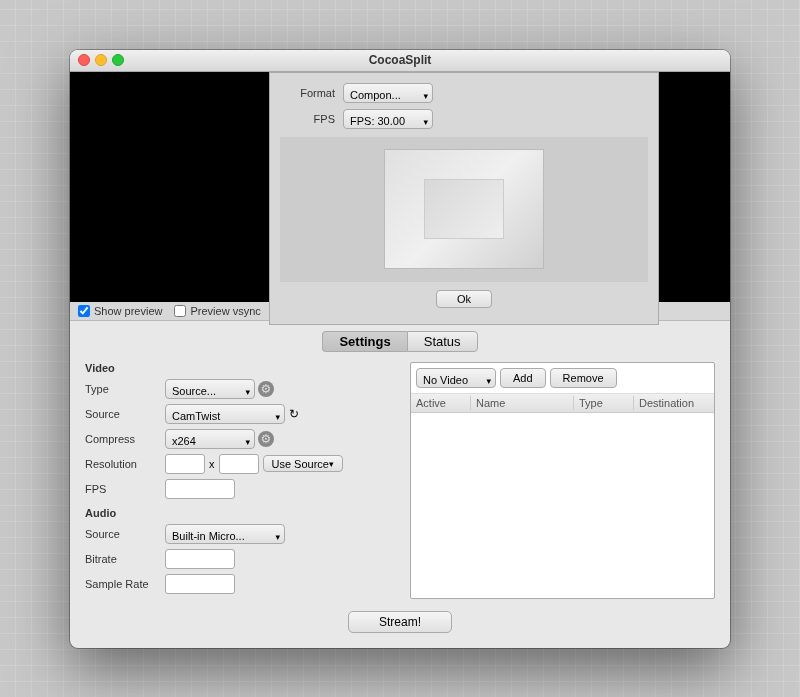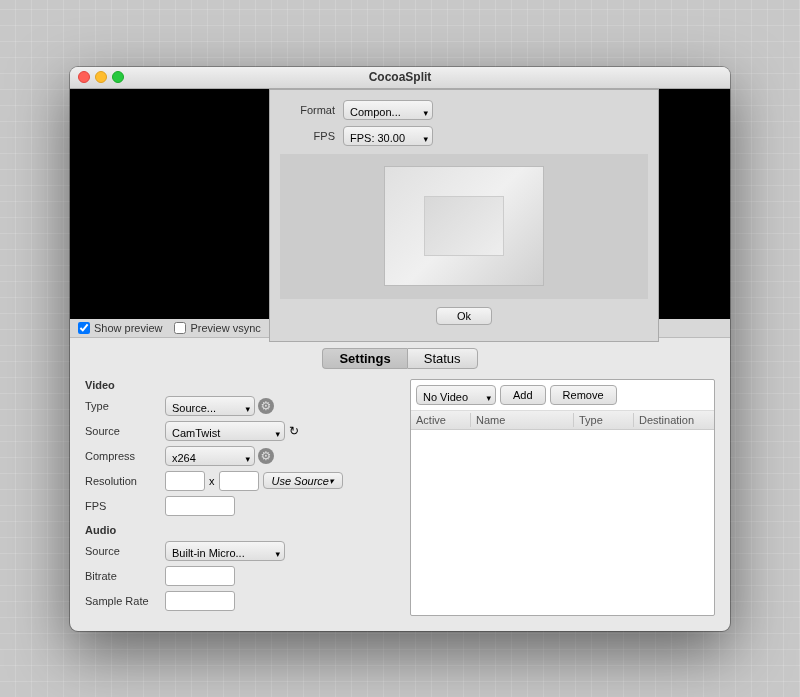--- a/index.html
+++ b/index.html
@@ -289,21 +289,20 @@
     .use-source-btn {
       background: linear-gradient(to bottom, #f5f5f5, #e0e0e0);
       border: 1px solid #aaa;
       border-radius: 4px;
       padding: 1px 8px;
       font-size: 11px;
       cursor: pointer;
       height: 17px;
       display: inline-flex;
       align-items: center;
-      font-style: italic;
     }
 
     .use-source-btn::after {
       content: ' ▾';
       font-size: 9px;
     }
 
     .right-toolbar {
       display: flex;
       gap: 4px;
@@ -516,16 +515,19 @@
           <span class="table-header-cell">Active</span>
           <span class="table-header-cell">Name</span>
           <span class="table-header-cell">Type</span>
           <span class="table-header-cell">Destination</span>
         </div>
         <div class="table-body"></div>
       </div>
 
     </div>
 
+    <div class="stream-button-row">
+      <button class="stream-button">Stream!</button>
+    </div>
 
   </div>
 
 </div>
 
 </body></html>

